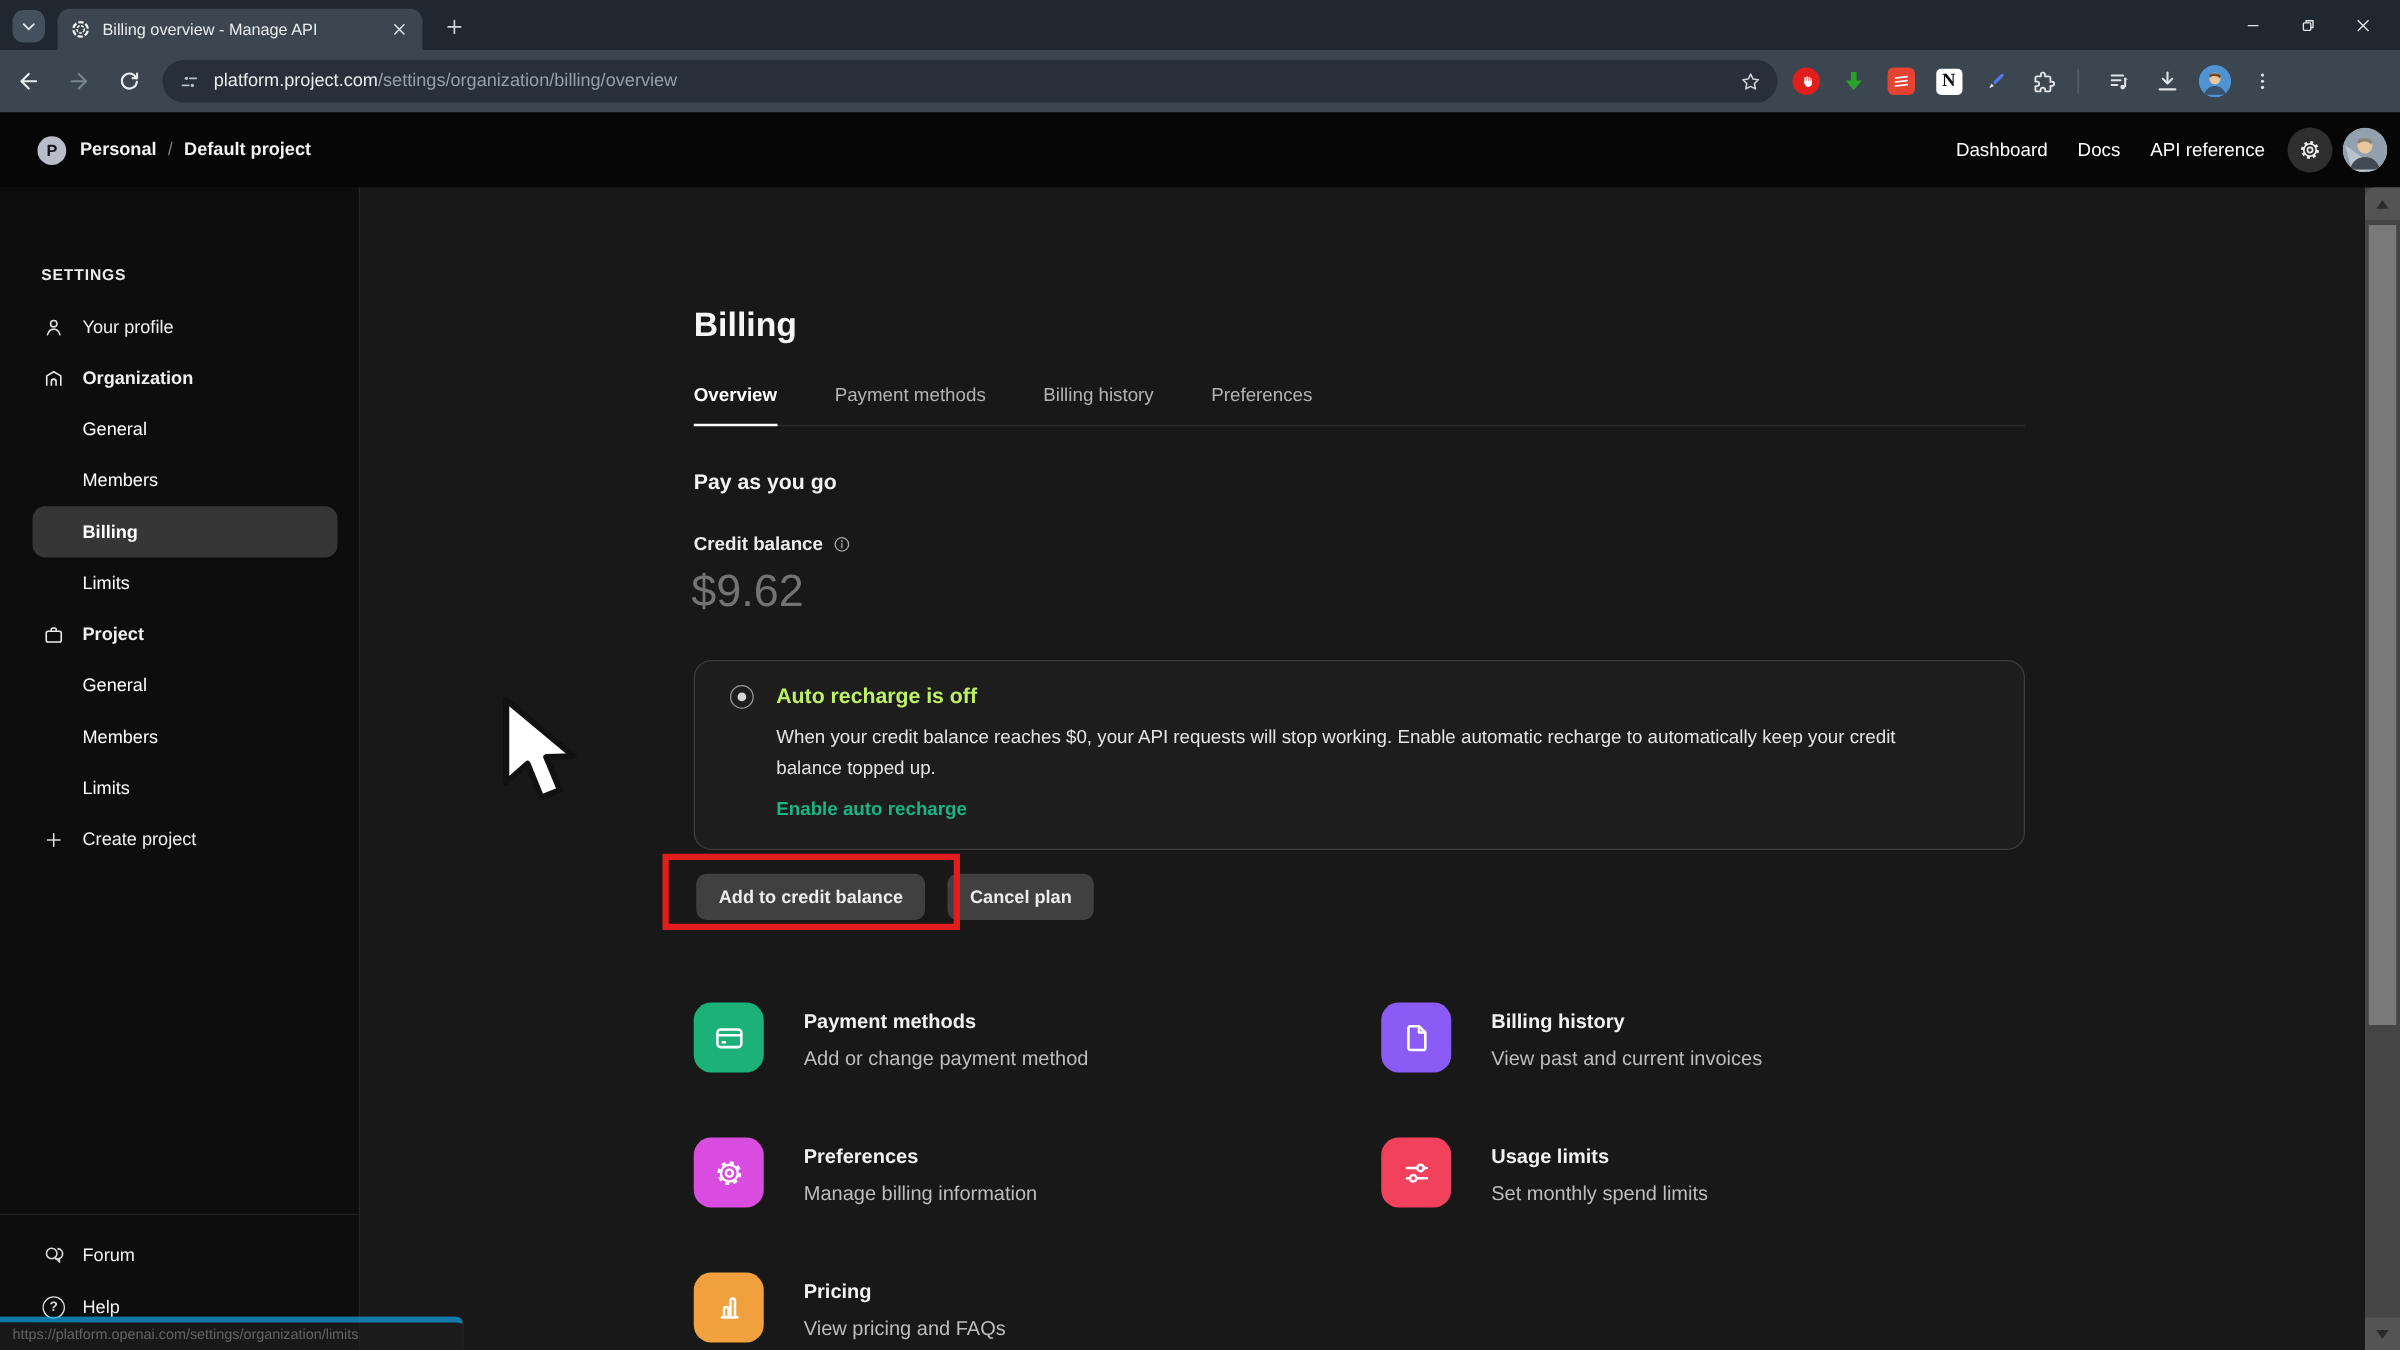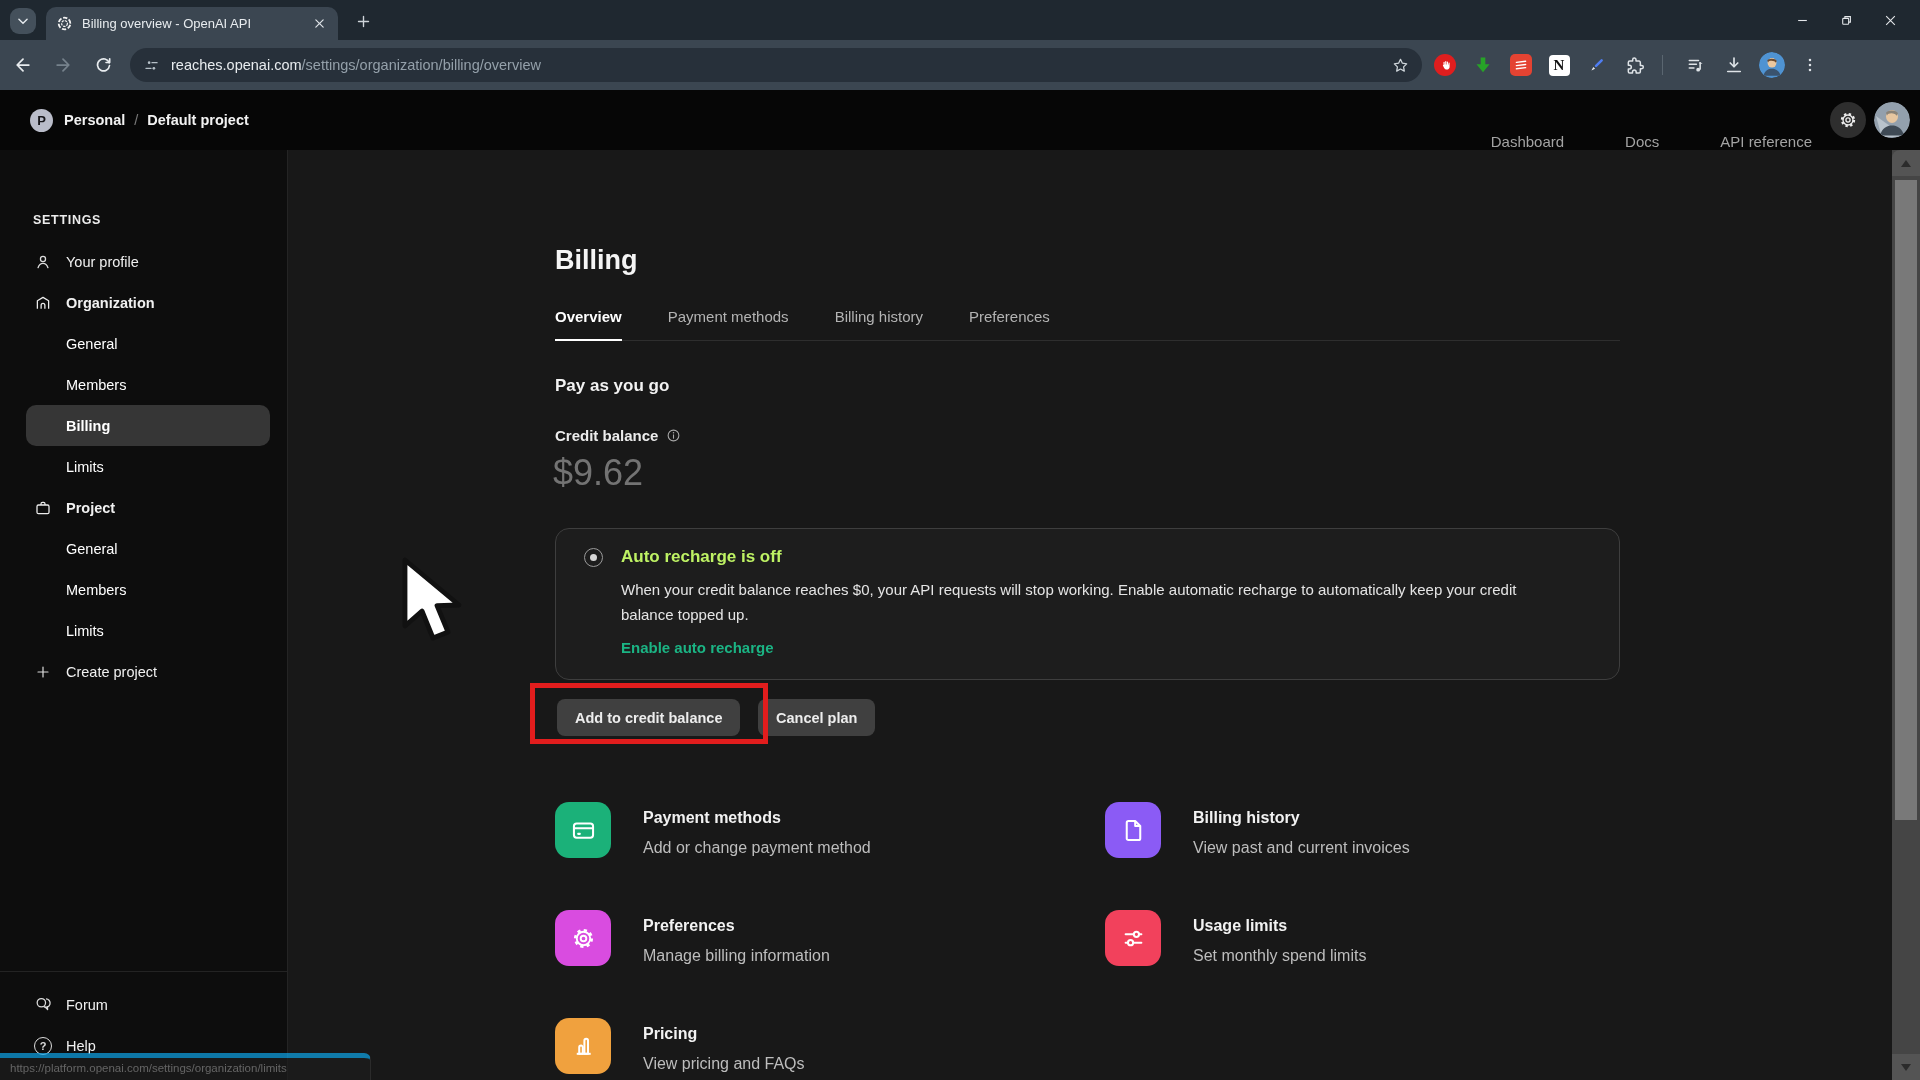--- a/index.html
+++ b/index.html
@@ -33,22 +33,22 @@
   .avatar-sm{width:26px;height:26px;border-radius:50%;overflow:hidden;}
 
   
   .sitenav{position:absolute;left:0;top:90px;width:1920px;height:60px;background:#060606;}
   .org-avatar{position:absolute;left:30px;top:19px;width:23px;height:23px;border-radius:50%;
     background:#b9bcc9;color:#16161a;font-size:13px;font-weight:bold;
     display:flex;align-items:center;justify-content:center;}
   .crumbs{position:absolute;left:64px;top:0;height:60px;display:flex;align-items:center;gap:9px;
     font-size:14.5px;color:#f2f2f2;font-weight:bold;}
   .crumb-sep{color:#7a7a7a;font-weight:normal;}
-  .navlinks{position:absolute;right:108px;top:0;height:60px;display:flex;align-items:flex-end;gap:61px;
-    font-size:15px;color:#a3a3a3;}
+  .navlinks{position:absolute;right:108px;top:0;height:60px;display:flex;align-items:center;gap:24px;
+    font-size:15px;color:#ffffff;}
   .gearbtn{position:absolute;right:54px;top:12px;width:36px;height:36px;border-radius:50%;background:#2e2e2e;
     display:flex;align-items:center;justify-content:center;}
   .user-avatar{position:absolute;right:10px;top:12px;width:36px;height:36px;border-radius:50%;overflow:hidden;}
 
   
   .sidebar{position:absolute;left:0;top:150px;width:287px;bottom:0;background:#0d0d0d;border-right:1px solid #242424;}
   .side-head{margin:63px 0 14px 33px;font-size:12.5px;font-weight:bold;letter-spacing:.7px;color:#ececec;}
   .srow{display:flex;align-items:center;height:41px;padding-left:32px;font-size:14.5px;color:#ffffff;}
   .srow .sicon{width:22px;margin-right:12px;display:flex;justify-content:center;}
   .srow.top{color:#f0f0f0;font-weight:bold;}
@@ -116,21 +116,21 @@
           <path d="M5 9l7 7 7-7" fill="none" stroke="#e6eaee" stroke-width="2.4" stroke-linecap="round"></path>
         </svg>
     </div>
     <div class="tab">
       <svg width="17" height="17" viewBox="0 0 24 24">
         <g fill="none" stroke="#f2f2f2">
             <circle cx="12" cy="12" r="8.2" stroke-width="2.6" stroke-dasharray="6.1 2.4" transform="rotate(12 12 12)"></circle>
             <circle cx="12" cy="12" r="4.1" stroke-width="1.7" stroke-dasharray="3.4 1.4"></circle>
           </g>
       </svg>
-      <span class="tab-title">Billing overview - OpenAI API</span>
+      <span class="tab-title">Billing overview - Manage API</span>
       <span class="tab-close">
         <svg width="11" height="11" viewBox="0 0 24 24">
             <path d="M4 4l16 16M20 4L4 20" stroke="#dfe4e8" stroke-width="2.6" stroke-linecap="round"></path>
           </svg>
       </span>
     </div>
     <div class="newtab">
       <svg width="15" height="15" viewBox="0 0 24 24">
           <path d="M12 4v16M4 12h16" stroke="#cfd5da" stroke-width="2.2" stroke-linecap="round"></path>
         </svg>
@@ -178,21 +178,21 @@
     </div>
     <div class="omnibox">
       <svg width="19" height="19" viewBox="0 0 24 24">
         <g stroke="#b6c0c8" stroke-width="1.7" stroke-linecap="round">
             <circle cx="9" cy="8.4" r="1.7" fill="#b6c0c8" stroke="none"></circle>
             <path d="M12.6 8.4H19"></path>
             <path d="M5 15.6h6.4"></path>
             <circle cx="15" cy="15.6" r="1.7" fill="#b6c0c8" stroke="none"></circle>
           </g>
       </svg>
-      <span class="url"><span>reaches.openai.com</span><span class="path">/settings/organization/billing/overview</span></span>
+      <span class="url"><span>platform.project.com</span><span class="path">/settings/organization/billing/overview</span></span>
       <svg width="19" height="19" viewBox="0 0 24 24">
         <path d="M12 4.2l2.4 4.9 5.4.8-3.9 3.8.9 5.4L12 16.5l-4.8 2.6.9-5.4-3.9-3.8 5.4-.8z" fill="none" stroke="#cfd6db" stroke-width="1.6" stroke-linejoin="round"></path>
       </svg>
     </div>
     <div class="ext">
       <span class="badge" style="background:#e01e1e;">
         <svg width="13" height="13" viewBox="0 0 24 24">
             <path fill="#fff" d="M8.3 11.2V6a1.1 1.1 0 0 1 2.2 0v4.3h.9V4.7a1.1 1.1 0 0 1 2.2 0v5.6h.9V5.5a1.1 1.1 0 0 1 2.2 0v4.8h.9V7.3a1 1 0 0 1 2 0v6.9c0 3-2.2 5.3-5.2 5.3-2 0-3.6-.9-4.6-2.6l-2.5-4.3a1.1 1.1 0 0 1 1.9-1.1l1.1 1.7z"></path>
           </svg>
       </span>

